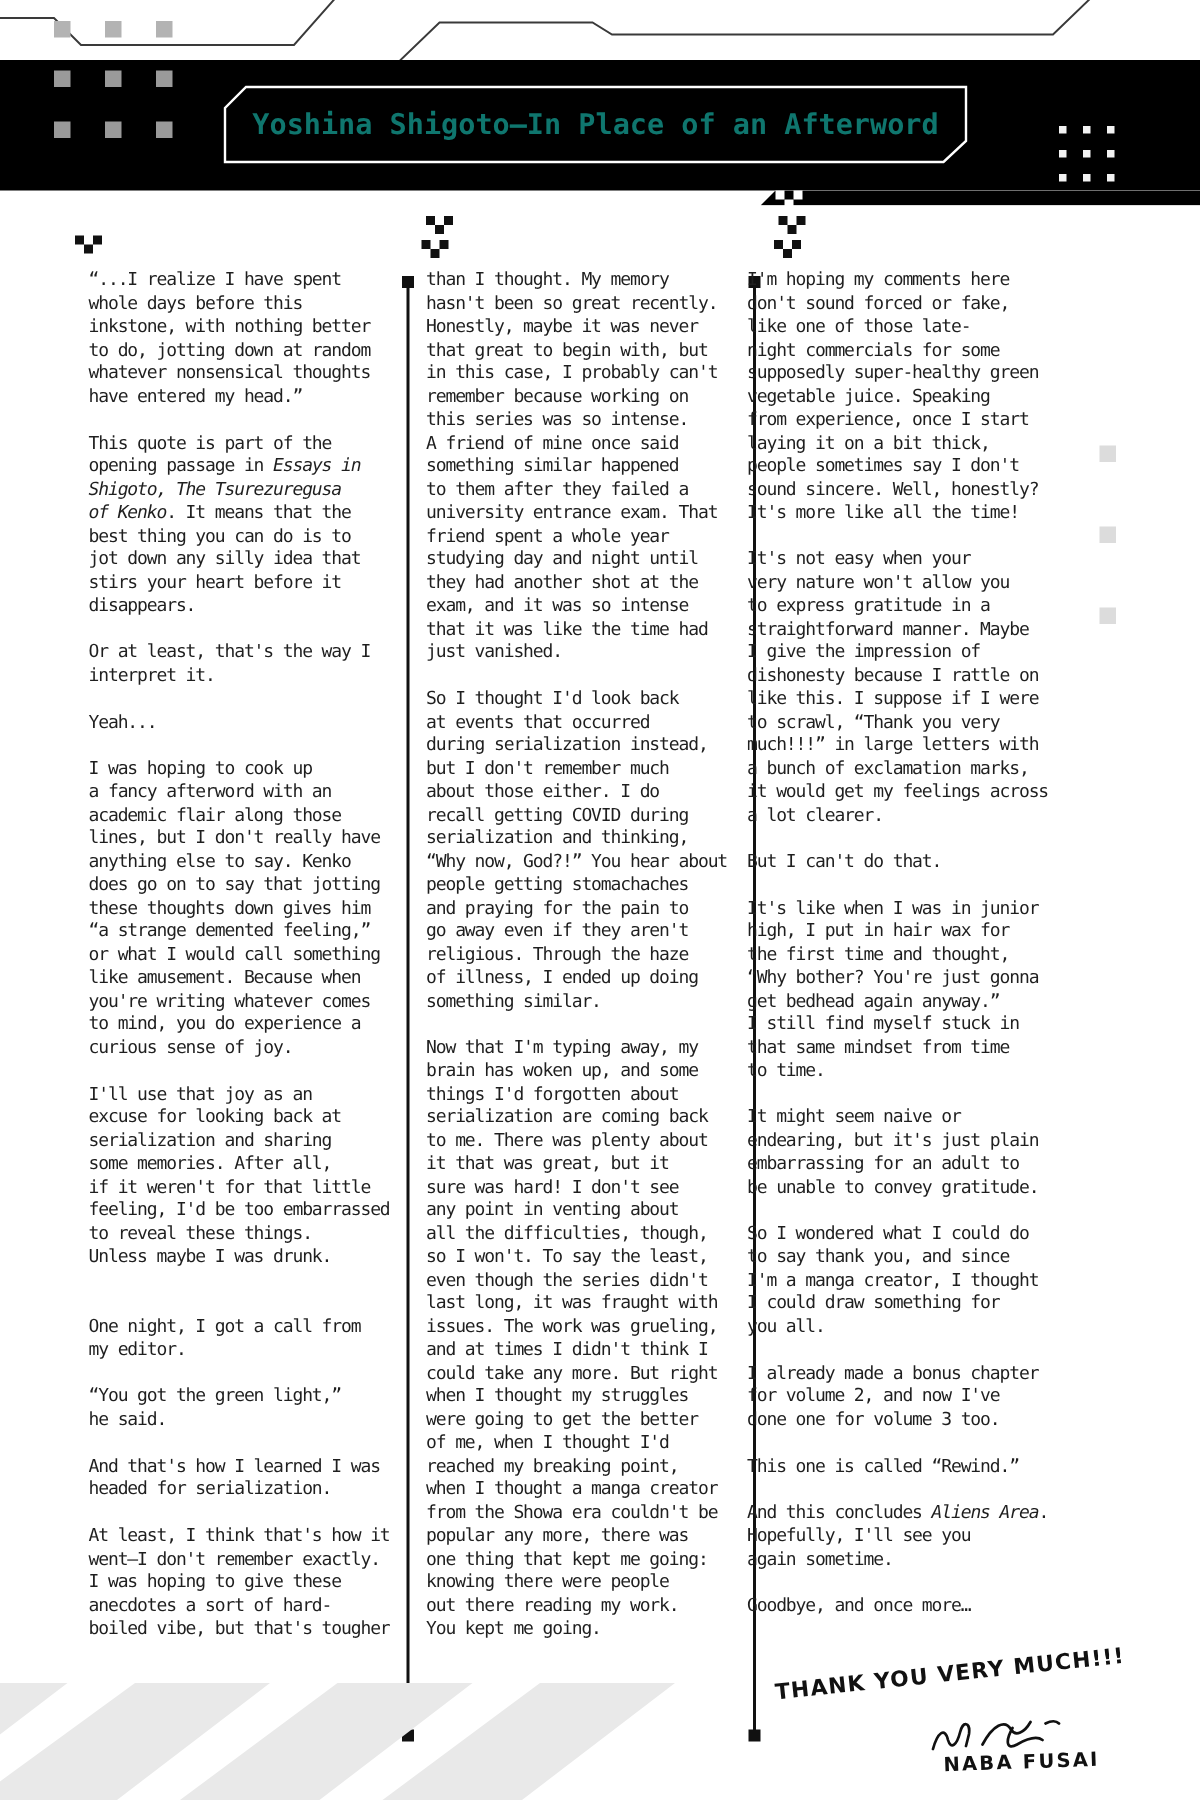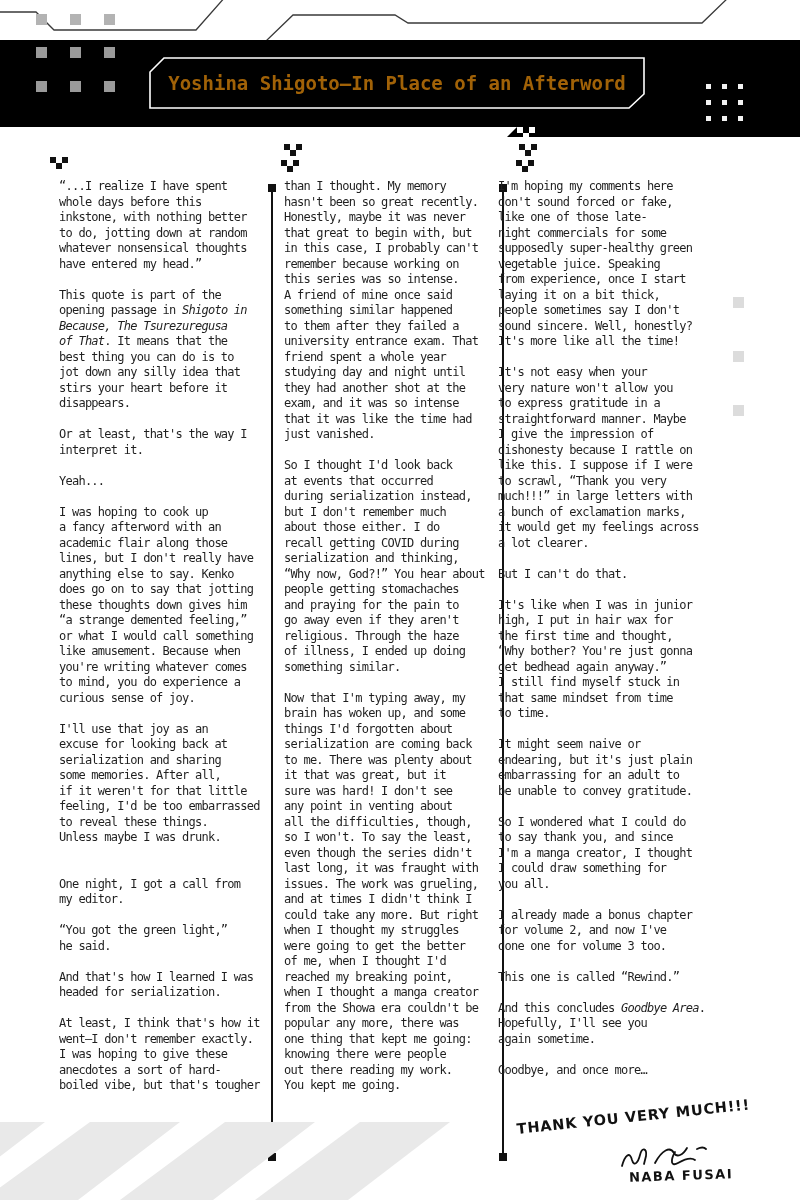--- a/index.html
+++ b/index.html
@@ -9,21 +9,21 @@
   .traces{position:absolute;left:0;top:0;}
   .band{position:absolute;left:0;top:40px;width:800px;height:87px;background:#000;}
   .band-tab{position:absolute;left:505px;top:127px;width:295px;height:10px;background:#000;
             clip-path:polygon(12px 0,100% 0,100% 100%,2px 100%);}
   .sq{position:absolute;width:11px;height:11px;background:#9a9a9a;}
   .sq.above{background:#b3b3b3;}
   .dot{position:absolute;width:5px;height:5px;background:#f2f2f2;}
   .title-box-svg{position:absolute;left:0;top:0;}
   .title-text{position:absolute;left:150px;top:58px;width:494px;height:50px;
               display:flex;align-items:center;justify-content:center;
-              color:#a16207;font-weight:bold;font-size:19px;white-space:nowrap;}
+              color:#0f766e;font-weight:bold;font-size:19px;white-space:nowrap;}
   
   .pixmark{position:absolute;width:18px;height:12px;}
   .pixmark i{position:absolute;width:6px;height:6px;background:#111;}
   .pixmark i:nth-child(1){left:0;top:0;}
   .pixmark i:nth-child(2){left:12px;top:0;}
   .pixmark i:nth-child(3){left:6px;top:6px;}
   .pixmark.white i{background:#fff;}
   
   .divider-line{position:absolute;width:2px;background:#111;}
   .divider-cap{position:absolute;width:8px;height:8px;background:#111;}
@@ -122,23 +122,23 @@
   <span class="divider-cap" style="left:499px;top:1153px"></span>
 
   <div class="col" style="left:59px;width:216px">“...I realize I have spent
 whole days before this
 inkstone, with nothing better
 to do, jotting down at random
 whatever nonsensical thoughts
 have entered my head.”
 
 This quote is part of the
-opening passage in <i>Shigoto in</i>
-<i>Because, The Tsurezuregusa</i>
-<i>of That</i>. It means that the
+opening passage in <i>Essays in</i>
+<i>Shigoto, The Tsurezuregusa</i>
+<i>of Kenko</i>. It means that the
 best thing you can do is to
 jot down any silly idea that
 stirs your heart before it
 disappears.
 
 Or at least, that's the way I
 interpret it.
 
 Yeah...
 
@@ -285,21 +285,21 @@
 I'm a manga creator, I thought
 I could draw something for
 you all.
 
 I already made a bonus chapter
 for volume 2, and now I've
 done one for volume 3 too.
 
 This one is called “Rewind.”
 
-And this concludes <i>Goodbye Area</i>.
+And this concludes <i>Aliens Area</i>.
 Hopefully, I'll see you
 again sometime.
 
 Goodbye, and once more…</div>
 
   <span class="msq" style="left:733px;top:297px"></span>
   <span class="msq" style="left:733px;top:351px"></span>
   <span class="msq" style="left:733px;top:405px"></span>
 
   <svg class="chevrons" width="520" height="100" viewBox="0 1100 520 100">

